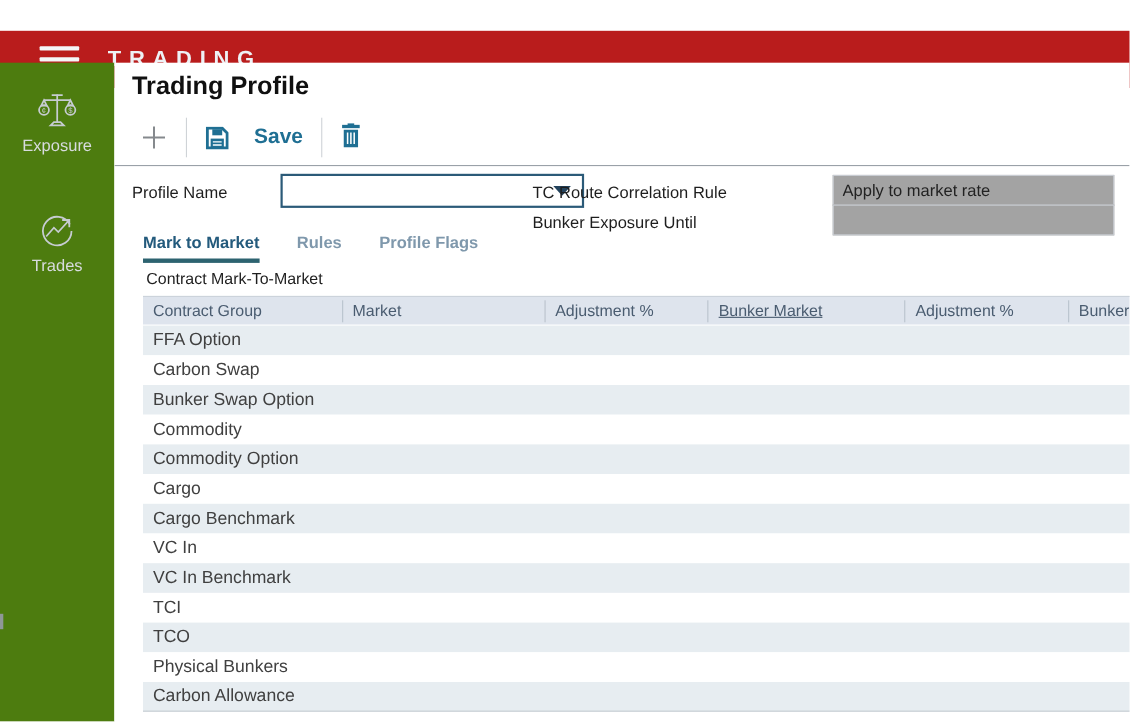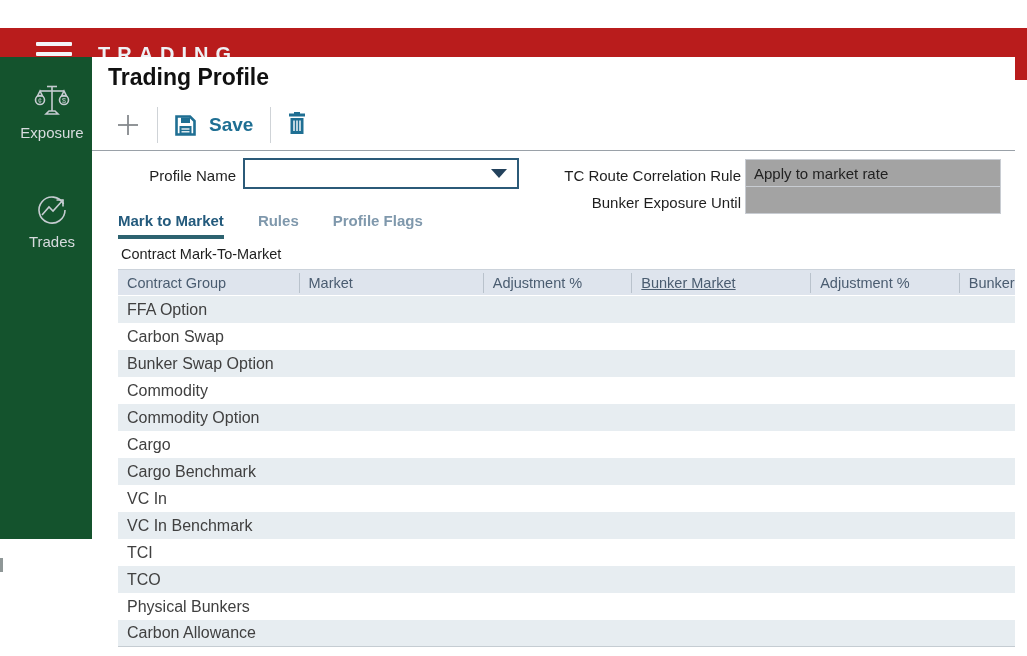--- a/index.html
+++ b/index.html
@@ -10,48 +10,48 @@
   
   .topbar { position:absolute; left:0; top:0; width:1027px; height:52px;
     background:#b91c1c; display:flex; align-items:center;margin-top:28px; }
   .hamburger { margin-left:36px; width:36px; height:24px; display:flex;
     flex-direction:column; justify-content:space-between; cursor:pointer; }
   .hamburger span { display:block; height:4px; background:#f4f6f8; border-radius:1px; }
   .brand { margin-left:26px; color:#eef1f5; font-size:20px; font-weight:bold;
     letter-spacing:7px; }
 
   
-  .sidebar { position:absolute; left:0; top:57px; width:104px; height:482px;
-    background:#14532d; }
+  .sidebar { position:absolute; left:0; top:57px; width:104px; height:599px;
+    background:#4d7c0f; }
   .nav-item { display:flex; flex-direction:column; align-items:center;
     color:#d7dbde; font-size:15px; text-align:center; line-height:18px; cursor:pointer; }
   .nav-item .ico { height:36px; display:flex; align-items:center; justify-content:center; }
   .nav-item .lbl { margin-top:5px; width:96px; }
   .ni-1 { padding-top:26px; } .ni-2 { padding-top:50px; } .ni-3 { padding-top:46px; }
   .edge-handle { position:absolute; left:0; top:558px; width:3px; height:14px;
     background:#8f9797; }
 
   
-  .content { position:absolute; left:92px; top:57px; width:923px; height:599px;
+  .content { position:absolute; left:104px; top:57px; width:923px; height:599px;
     background:#fff; overflow:hidden;padding-left:48px; }
   h1.page-title { position:absolute; left:16px; top:7px; font-size:23px;
     font-weight:bold; color:#101010; }
 
   .toolbar { position:absolute; left:24px; top:46px; height:44px;
     display:flex; align-items:center; }
   .tb-plus { width:24px; height:24px; cursor:pointer; }
   .tb-sep { width:1px; height:36px; background:#cfd3d7; margin:0 17px; }
-  .tb-save { display:flex; align-items:flex-end; gap:13px; cursor:pointer;
+  .tb-save { display:flex; align-items:flex-end; gap:23px; cursor:pointer;
     color:#1f6f93; font-size:19px; font-weight:bold; }
   .tb-trash { cursor:pointer; }
   .rule { position:absolute; left:0; top:93px; width:923px; height:1px;
     background:#9aa1a8; }
 
   
-  .frm-label { position:absolute; font-size:15px; color:#1e1e1e; text-align:right; }
+  .frm-label { position:absolute; font-size:15px; color:#1e1e1e; }
   .lbl-profile { left:16px; width:128px; top:110px; }
   .lbl-tc      { left:380px; width:269px; top:110px; }
   .lbl-bunker  { left:380px; width:269px; top:137px; }
   .dropdown { position:absolute; left:151px; top:101px; width:276px; height:31px;
     background:#fff; border:2px solid #2b5a78; display:flex; align-items:center;
     cursor:pointer; }
   .dropdown .val { flex:1; padding-left:8px; font-size:15px; color:#222; }
   .caret { width:0; height:0; margin-right:10px;
     border-left:8px solid transparent; border-right:8px solid transparent;
     border-top:9px solid #23425c; }

